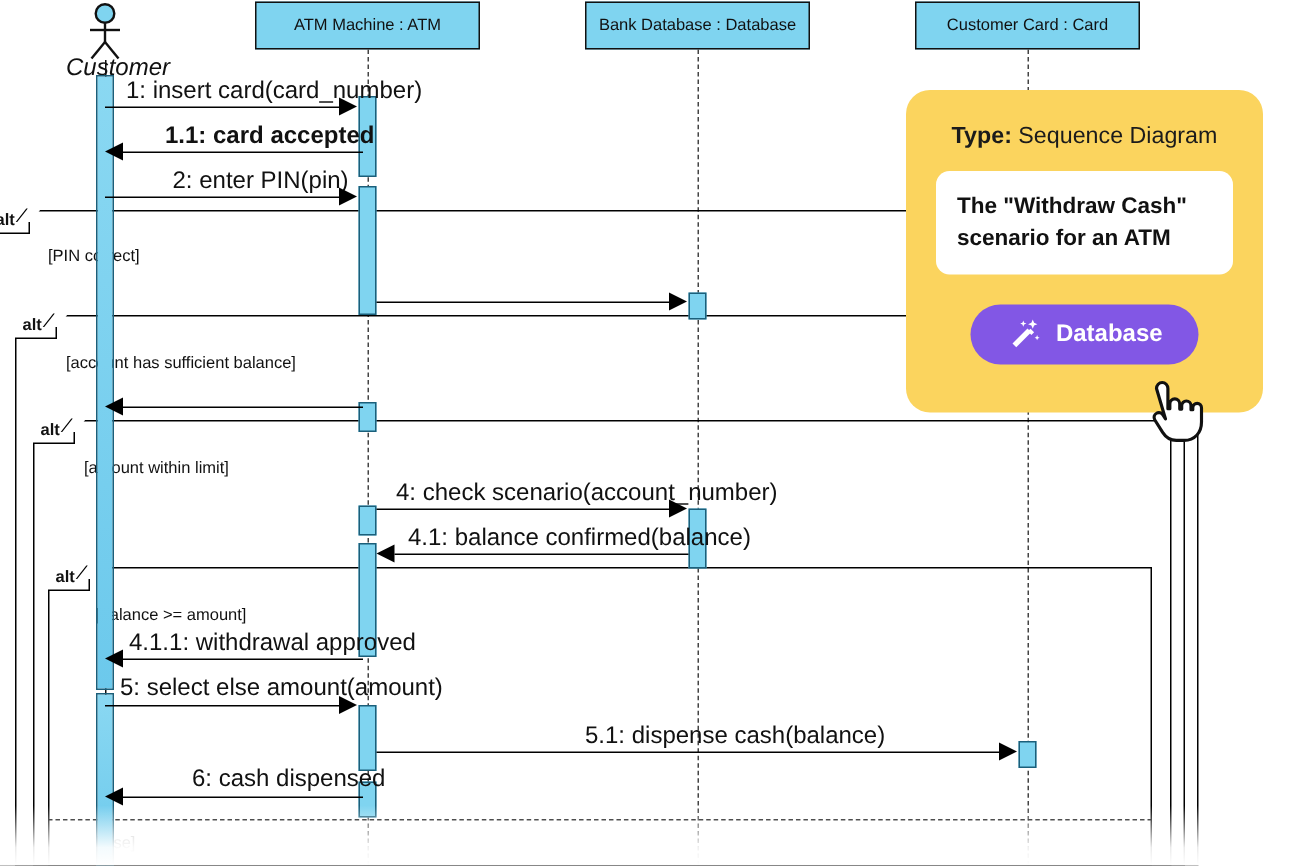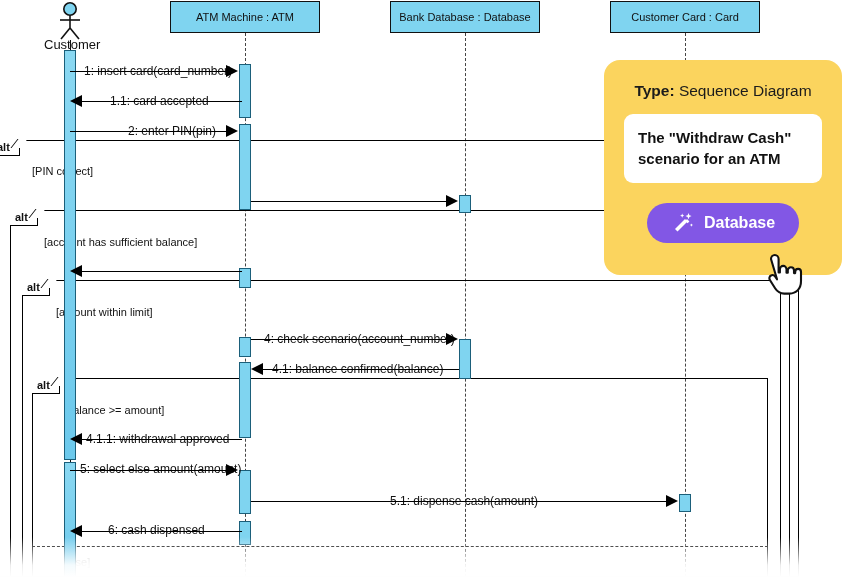--- a/index.html
+++ b/index.html
@@ -8,32 +8,32 @@
 
   
   .head-box{
     position:absolute;background:#7FD4F0;border:1.6px solid #111;
     display:flex;align-items:center;justify-content:center;
     font-size:11px;color:#111;box-sizing:border-box;text-align:center;
   }
   .lifeline{position:absolute;width:0;border-left:1.6px dashed #444;}
 
   
-  .actor-label{position:absolute;font-size:13px;color:#111;white-space:nowrap;}
+  .actor-label{position:absolute;font-size:16px;color:#111;white-space:nowrap;font-style:italic;}
 
   
   .act{position:absolute;background:#7FD4F0;border:1.2px solid #1b5f7a;box-sizing:border-box;}
   .act.tall{background:linear-gradient(180deg,#8ad8f2,#6cc9ec);}
 
   
   .msg-line{position:absolute;height:0;border-top:1.3px solid #000;}
   .arrow{position:absolute;width:0;height:0;}
   .arrow.r{border-top:6px solid transparent;border-bottom:6px solid transparent;border-left:12px solid #000;}
   .arrow.l{border-top:6px solid transparent;border-bottom:6px solid transparent;border-right:12px solid #000;}
-  .msg-label{position:absolute;font-size:12px;color:#111;white-space:nowrap;margin-top:12px;}
+  .msg-label{position:absolute;font-size:16px;color:#111;white-space:nowrap;}
 
   
   .frame{position:absolute;border:1.3px solid #000;box-sizing:border-box;background:transparent;}
   .frame-tab{
     position:absolute;border:1.3px solid #000;border-top:none;border-left:none;
     background:#fff;font-size:11px;font-weight:bold;color:#111;
     padding:0 9px 0 5px;line-height:15px;height:16px;box-sizing:border-box;
     border-bottom-right-radius:0;
   }
   .frame-tab:after{
@@ -126,25 +126,25 @@
 
   <div class="act" style="left:459px;top:195px;width:12px;height:18px;"></div>
   <div class="act" style="left:459px;top:339px;width:12px;height:40px;"></div>
 
   <div class="act" style="left:679px;top:494px;width:12px;height:18px;"></div>
 
   <div class="msg-label" style="left:84px;top:52px;">1: insert card(card_number)</div>
   <div class="msg-line" style="left:70px;top:71px;width:158px;"></div>
   <div class="arrow r" style="left:226px;top:65px;"></div>
 
-  <div class="msg-label" style="left:110px;top:82px;">1.1: card accepted</div>
+  <div class="msg-label" style="left:110px;top:82px;font-weight:bold;">1.1: card accepted</div>
   <div class="msg-line" style="left:82px;top:101px;width:160px;"></div>
   <div class="arrow l" style="left:70px;top:95px;"></div>
 
-  <div class="msg-label" style="left:128px;top:112px;">2: enter PIN(pin)</div>
+  <div class="msg-label" style="left:115px;top:112px;">2: enter PIN(pin)</div>
   <div class="msg-line" style="left:70px;top:131px;width:158px;"></div>
   <div class="arrow r" style="left:226px;top:125px;"></div>
 
   <div class="msg-line" style="left:251px;top:201px;width:197px;"></div>
   <div class="arrow r" style="left:446px;top:195px;"></div>
 
   <div class="msg-line" style="left:82px;top:271px;width:160px;"></div>
   <div class="arrow l" style="left:70px;top:265px;"></div>
 
   <div class="msg-label" style="left:264px;top:320px;">4: check scenario(account_number)</div>
@@ -156,25 +156,25 @@
   <div class="arrow l" style="left:251px;top:363px;"></div>
 
   <div class="msg-label" style="left:86px;top:420px;">4.1.1: withdrawal approved</div>
   <div class="msg-line" style="left:82px;top:439px;width:160px;"></div>
   <div class="arrow l" style="left:70px;top:433px;"></div>
 
   <div class="msg-label" style="left:80px;top:450px;">5: select else amount(amount)</div>
   <div class="msg-line" style="left:70px;top:470px;width:158px;"></div>
   <div class="arrow r" style="left:226px;top:464px;"></div>
 
-  <div class="msg-label" style="left:390px;top:482px;">5.1: dispense cash(amount)</div>
+  <div class="msg-label" style="left:390px;top:482px;">5.1: dispense cash(balance)</div>
   <div class="msg-line" style="left:251px;top:501px;width:417px;"></div>
   <div class="arrow r" style="left:666px;top:495px;"></div>
 
-  <div class="msg-label" style="left:108px;top:511px;">6: cash dispensed</div>
+  <div class="msg-label" style="left:128px;top:511px;">6: cash dispensed</div>
   <div class="msg-line" style="left:82px;top:531px;width:160px;"></div>
   <div class="arrow l" style="left:70px;top:525px;"></div>
 
   <div class="fade"></div>
 
   <div id="panel">
     <div class="panel-type">
       <b>Type:</b>
       <span>Sequence Diagram</span>
     </div>

